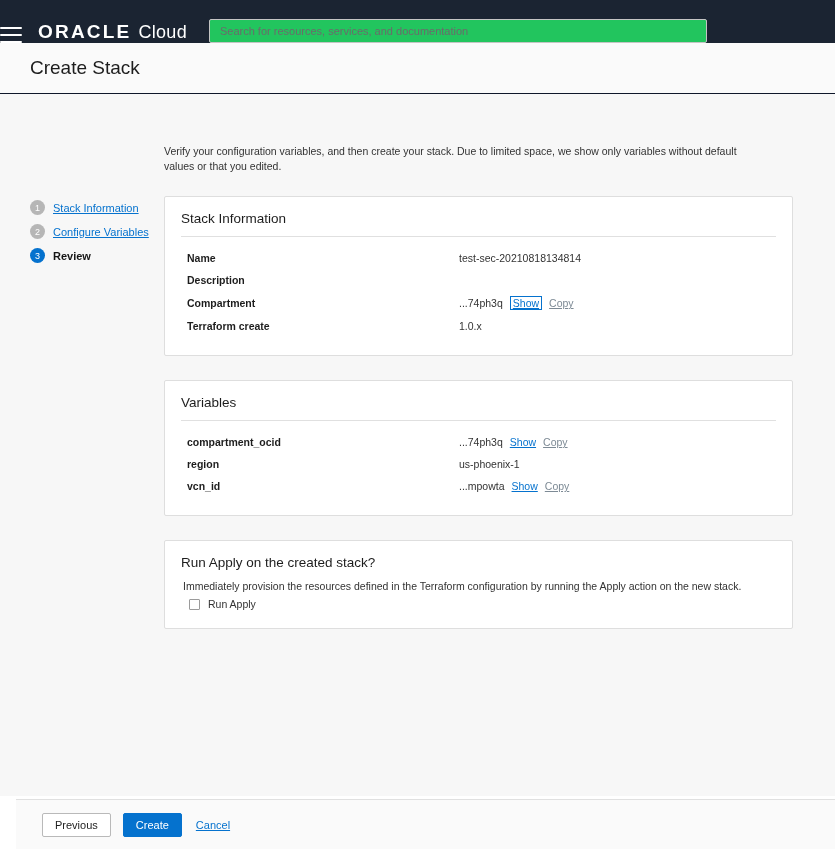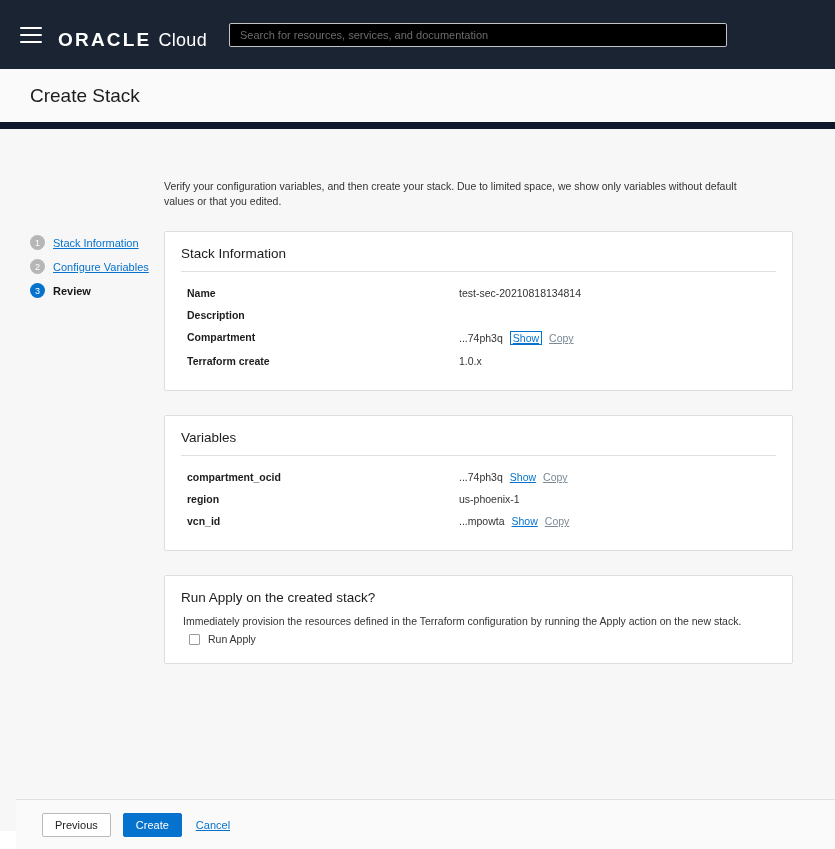--- a/index.html
+++ b/index.html
@@ -11,25 +11,25 @@
   }
   body {
     width: 835px;
     height: 849px;
     position: relative;
     overflow: hidden;
   }
 
   
   .topnav {
-    height: 69px;
+    height: 43px;
     background: #1b2432;
     display: flex;
-    align-items: center;
-    padding: 0 20px;
+    align-items: flex-end;
+    padding: 0 0;
     position: relative;
   }
   .hamburger {
     width: 22px;
     height: 16px;
     display: flex;
     flex-direction: column;
     justify-content: space-between;
     margin-right: 16px;
     cursor: pointer;
@@ -56,43 +56,43 @@
   .brand-cloud {
     color: #ffffff;
     font-size: 18px;
     font-weight: 300;
     letter-spacing: 0.3px;
     margin-top: 11px;
   }
   .searchbox {
     width: 498px;
     height: 24px;
-    background: #000000;
+    background: #22c55e;
     border: 1px solid #c4c4c4;
     border-radius: 2px;
     display: flex;
     align-items: center;
     padding: 0 8px;
   }
   .searchbox input {
     border: 0;
     outline: 0;
     width: 100%;
     font-size: 11px;
     color: #5a5a5a;
     font-family: "Liberation Sans", sans-serif;
     background: transparent;
   }
   .searchbox input::placeholder { color: #6b6b6b; }
 
   
   .page-header {
-    height: 60px;
+    height: 51px;
     background: #fafafa;
-    border-bottom: 7px solid #0f172a;
+    border-bottom: 1px solid #0f172a;
     display: flex;
     align-items: center;
     padding: 0 30px;
   }
   .page-title {
     font-size: 19px;
     color: #1d1d1d;
     font-weight: normal;
   }
 
@@ -170,21 +170,21 @@
     border-bottom: 1px solid #e0e0e0;
     margin-bottom: 10px;
   }
   .card-title.noline {
     border-bottom: 0;
     padding-bottom: 4px;
     margin-bottom: 6px;
   }
   .row {
     display: flex;
-    align-items: flex-start;
+    align-items: center;
     padding: 5px 0;
   }
   .row-label {
     width: 278px;
     font-size: 10.5px;
     font-weight: bold;
     color: #1d1d1d;
     padding-left: 6px;
   }
   .row-value {

